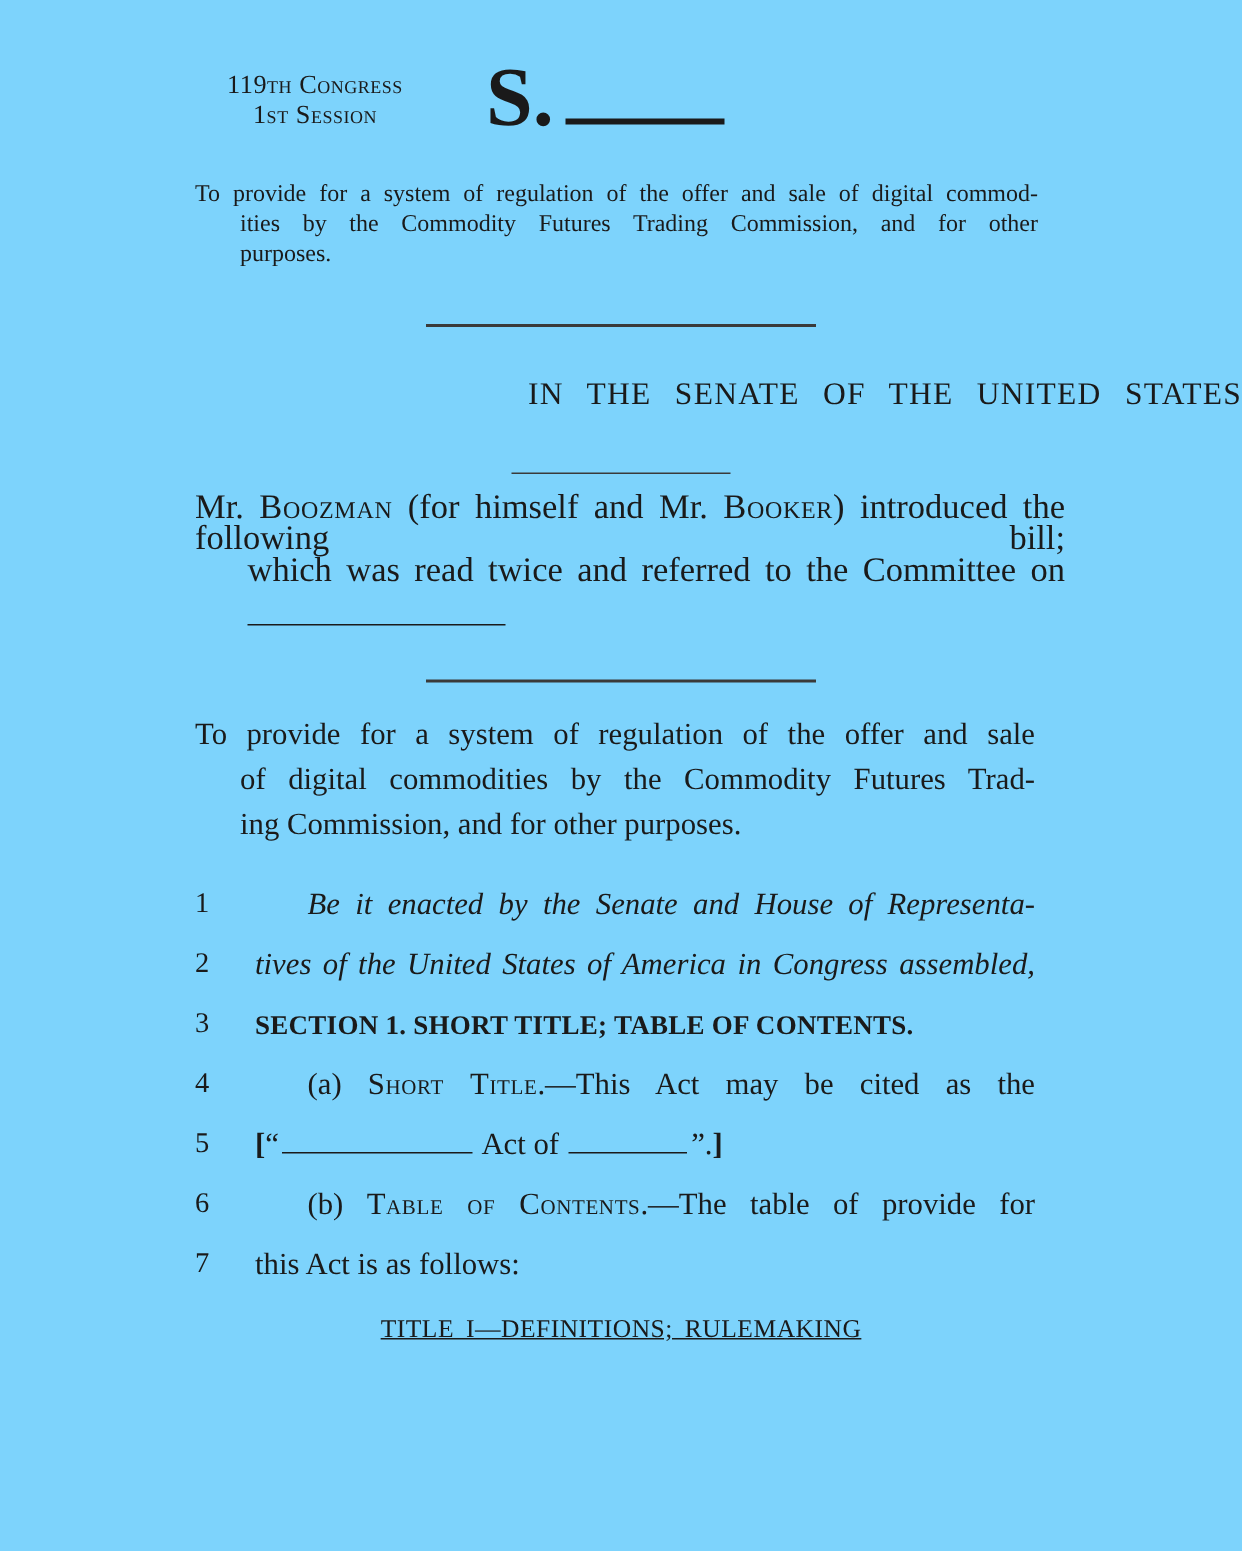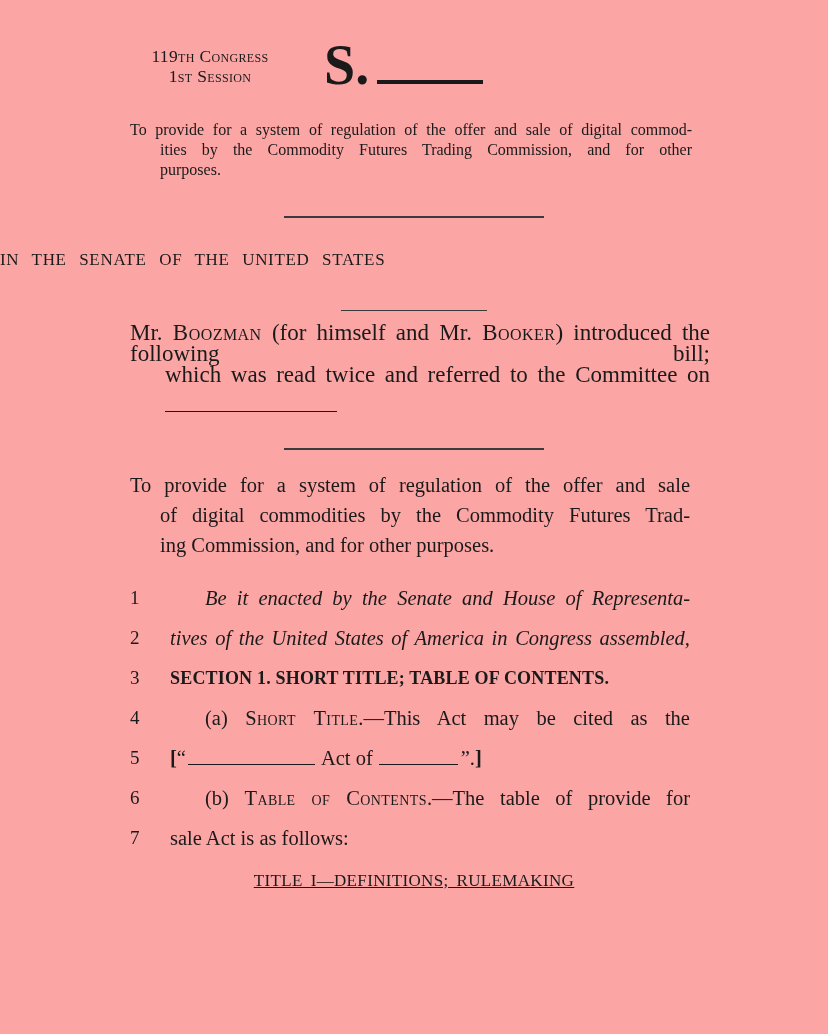--- a/index.html
+++ b/index.html
@@ -1,21 +1,21 @@
 <!DOCTYPE html>
 <html><head>
 <meta charset="utf-8">
 <style>
   * { margin:0; padding:0; box-sizing:border-box; }
   html,body { background:#f4f4f4; }
   .page {
     position:relative;
     width:828px; height:1034px;
     margin:0 auto;
-    background:#fca5a5;
+    background:#7dd3fc;
     color:#1a1a1a;
     font-family:"Liberation Serif","DejaVu Serif",serif;
     overflow:hidden;
   }
   .sc { font-variant:small-caps; letter-spacing:0.02em; }
   .it { font-style:italic; }
   .just { text-align:justify; text-align-last:justify; }
 
   
   .masthead { display:flex; align-items:flex-start; padding:46px 0 0 130px; height:120px; }
@@ -27,21 +27,21 @@
   .preamble { margin:0 136px 0 130px; font-size:16px; line-height:20px; }
   .preamble .cont { padding-left:30px; }
 
   
   .rule { border:none; border-top:2px solid #3a3a3a; margin-left:auto; margin-right:auto; }
   .rule-1 { width:260px; margin-top:36px; }
   .rule-2 { width:146px; border-top-width:1.5px; margin-top:40px; }
   .rule-3 { width:260px; margin-top:36px; }
 
   
-  .chamber { margin-top:32px; text-align:left; font-size:17px; word-spacing:0.45em; letter-spacing:0.04em; }
+  .chamber { margin-top:32px; text-align:right; font-size:21px; word-spacing:0.45em; letter-spacing:0.04em; }
 
   
   .intro { margin:11px 118px 0 130px; font-size:23px; line-height:21px; }
   .intro .cont { padding-left:35px; }
   .committee-row { margin-top:9px; height:18px; }
   .committee-blank { display:inline-block; width:172px; height:13px; border-bottom:1.5px solid #1a1a1a; margin-left:35px; }
 
   
   .bill-title { margin-top:24px; text-align:center; font-size:42px; font-weight:bold; line-height:46px; word-spacing:0.35em; }
 
@@ -132,21 +132,21 @@
       <span class="line-text"><span class="bb">[</span><span>“</span><span class="blank b1"></span><span>Act of</span><span class="blank b2"></span><span>”.</span><span class="bb">]</span></span>
     </div>
 
     <div class="bill-line">
       <span class="line-no">6</span>
       <span class="line-text just ind"><span>(b) </span><span class="sc">Table of Contents</span><span>.—The table of provide for</span></span>
     </div>
 
     <div class="bill-line">
       <span class="line-no">7</span>
-      <span class="line-text">sale Act is as follows:</span>
+      <span class="line-text">this Act is as follows:</span>
     </div>
 
   </div>
 
 
   <div class="title-heading">TITLE I—DEFINITIONS; RULEMAKING</div>
 
 </div>
 
 </body></html>

